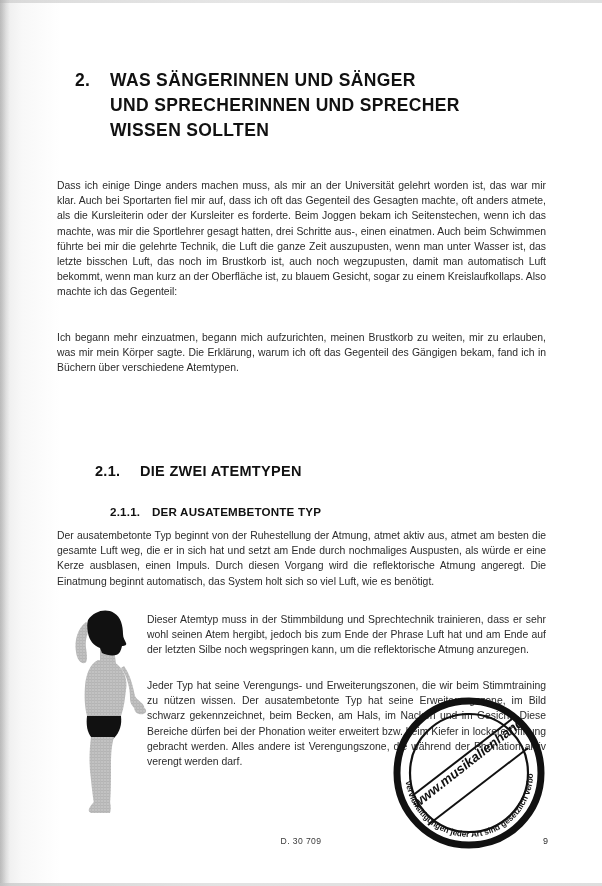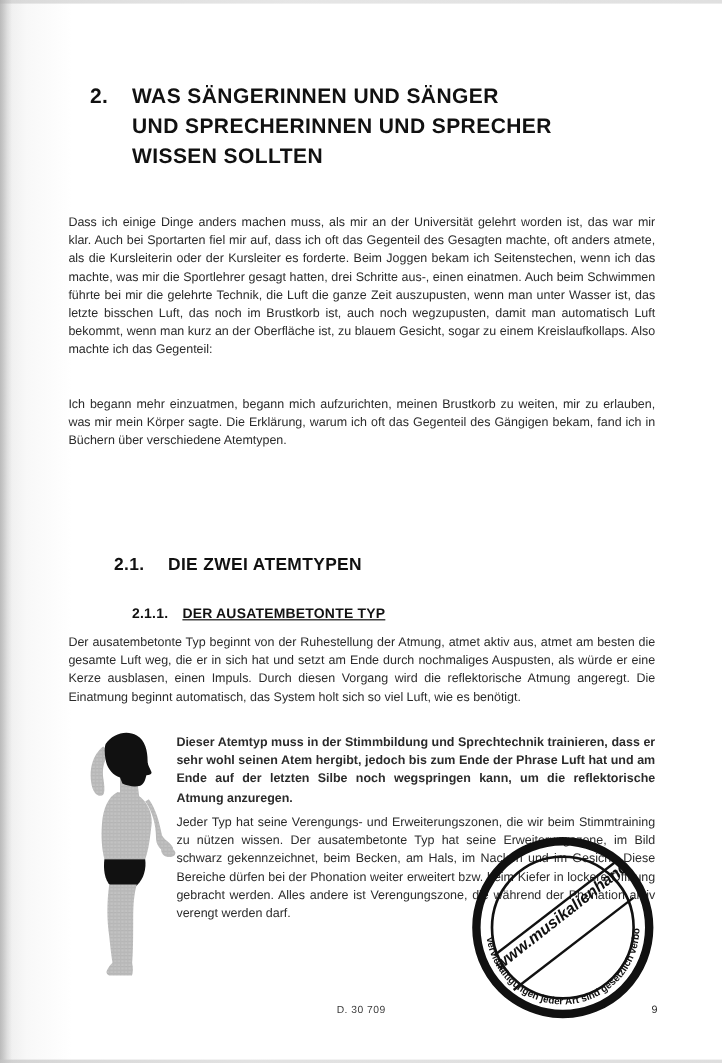--- a/index.html
+++ b/index.html
@@ -85,21 +85,21 @@
 
   .indented {
     position: absolute;
     left: 147px;
     width: 399px;
     font-size: 10.4px;
     line-height: 15.2px;
     color: #2b2b2b;
     text-align: justify;
   }
-  .p4 { top: 612px; font-weight: bold; }
+  .p4 { top: 612px; }
   .p5 { top: 678px; }
 
   
   .h2 {
     position: absolute;
     left: 95px;
     top: 447px;
     font-size: 14.5px;
     font-weight: bold;
     letter-spacing: .3px;
@@ -111,21 +111,20 @@
 
   .h3 {
     position: absolute;
     left: 110px;
     top: 505px;
     font-size: 11.6px;
     font-weight: bold;
     letter-spacing: .2px;
     color: #111111;
     text-transform: uppercase;
-    text-decoration: underline;
   }
   .h3 .num { display: inline-block; width: 42px; }
 
   .p3 {
     position: absolute;
     left: 57px;
     top: 528px;
     width: 489px;
     font-size: 10.4px;
     line-height: 15.2px;

